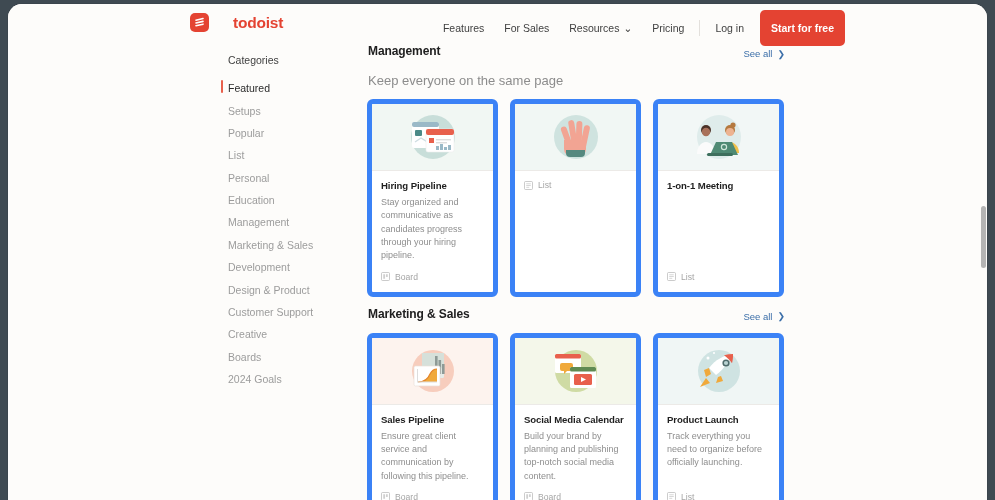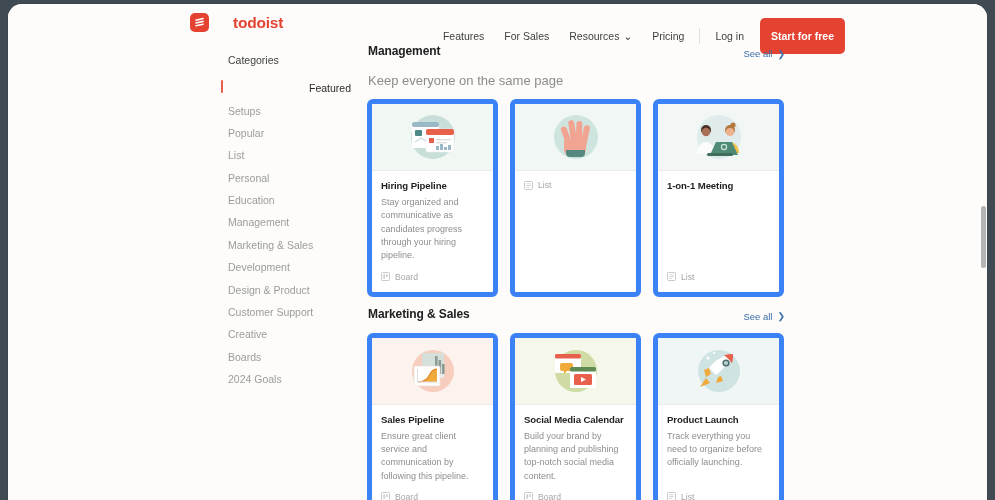--- a/index.html
+++ b/index.html
@@ -40,21 +40,21 @@
     background: #e44332;
     display: flex; align-items: center; justify-content: center;
   }
   #brand .logo-box svg { display:block; }
   #brand .wordmark {
     font-size: 15.5px; font-weight: 700; color: #e44332;
     letter-spacing: -.2px;
   }
 
   #nav-links {
-    position: absolute; right: 142px; top: 12px;
+    position: absolute; right: 142px; top: 4px;
     height: 40px; display: flex; align-items: center; gap: 0;
   }
   .nav-link {
     font-size: 10.5px; color: #3f3f3f; text-decoration: none;
     padding: 0 10px; white-space: nowrap; display: flex;
     align-items: center; gap: 4px; cursor: pointer;
   }
   .caret { display:inline-block; }
   .nav-divider {
     width: 1px; height: 16px; background: #e3e0dc; margin: 0 5px;
@@ -81,21 +81,21 @@
   #sidebar-title {
     font-size: 10.5px; color: #3f3f3f; font-weight: 400;
     margin-bottom: 11px; padding-left: 7px;
   }
   .cat-item {
     position: relative;
     font-size: 10.5px; color: #9c9c9c;
     padding: 5.2px 0 5.2px 7px;
     cursor: pointer; white-space: nowrap;
   }
-  .cat-item.active { color: #2b2b2b; text-align: right; }
+  .cat-item.active { color: #2b2b2b; }
   .cat-item.active::before {
     content: ""; position: absolute; left: 0; top: 3px;
     width: 2px; height: 13px; background: #e8604c; border-radius: 1px;
   }
 
   
   #main { position: absolute; left: 359px; top: 0; width: 418px; }
 
   .section { margin-bottom: 10px; }
   .section-head {

